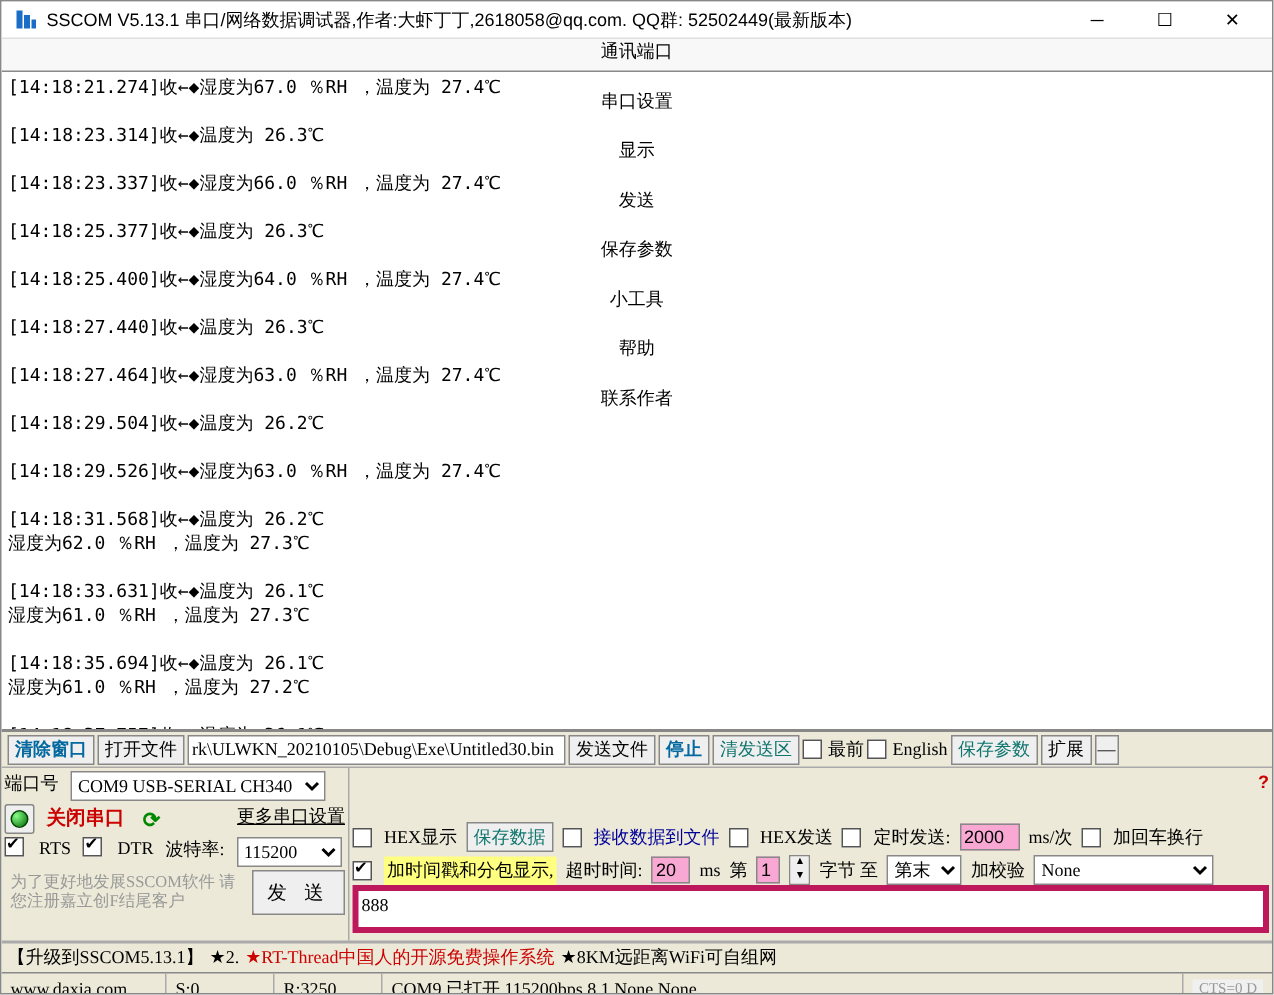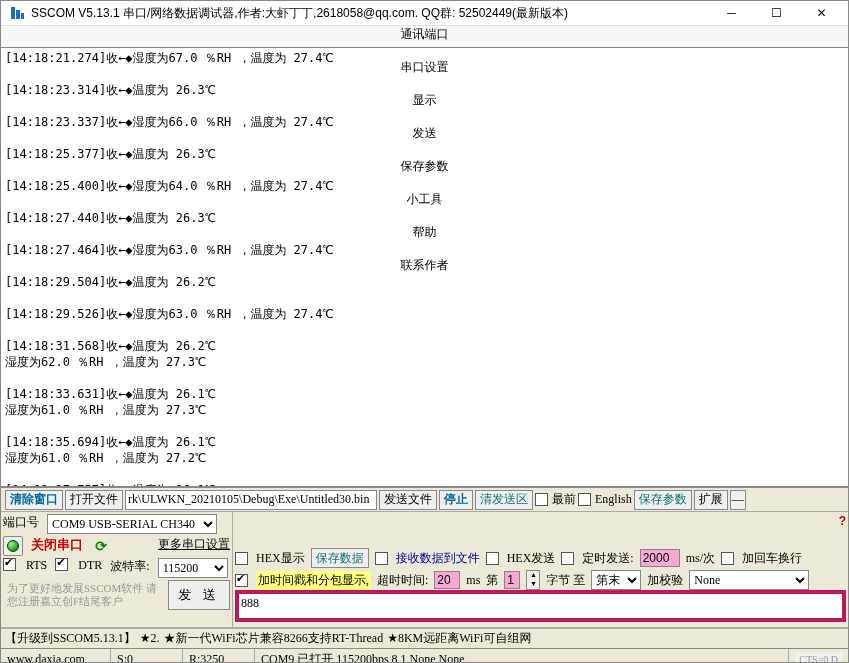--- a/index.html
+++ b/index.html
@@ -195,21 +195,21 @@
       <span class="label">加校验</span>
       <select class="select" style="width:120px"><option>None</option></select>
     </div>
     <textarea class="sendarea" id="sendta" style="">888</textarea>
   </div>
 </div>
 
 <div class="links">
   <span>【升级到SSCOM5.13.1】</span>
   <span class="star">★2.</span>
-  <span>★新一代WiFi芯片兼容8266支持RT-Thread</span>
+  <span class="linkred">★RT-Thread中国人的开源免费操作系统</span>
   <span>★8KM远距离WiFi可自组网</span>
 </div>
 
 <div class="statusbar">
   <div style="width:110px">www.daxia.com</div>
   <div style="width:72px">S:0</div>
   <div style="width:72px">R:3250</div>
   <div style="flex:1">COM9 已打开 115200bps,8,1,None,None</div>
   <div style="border-right:none">
       <span class="cts">CTS=0 D</span>

